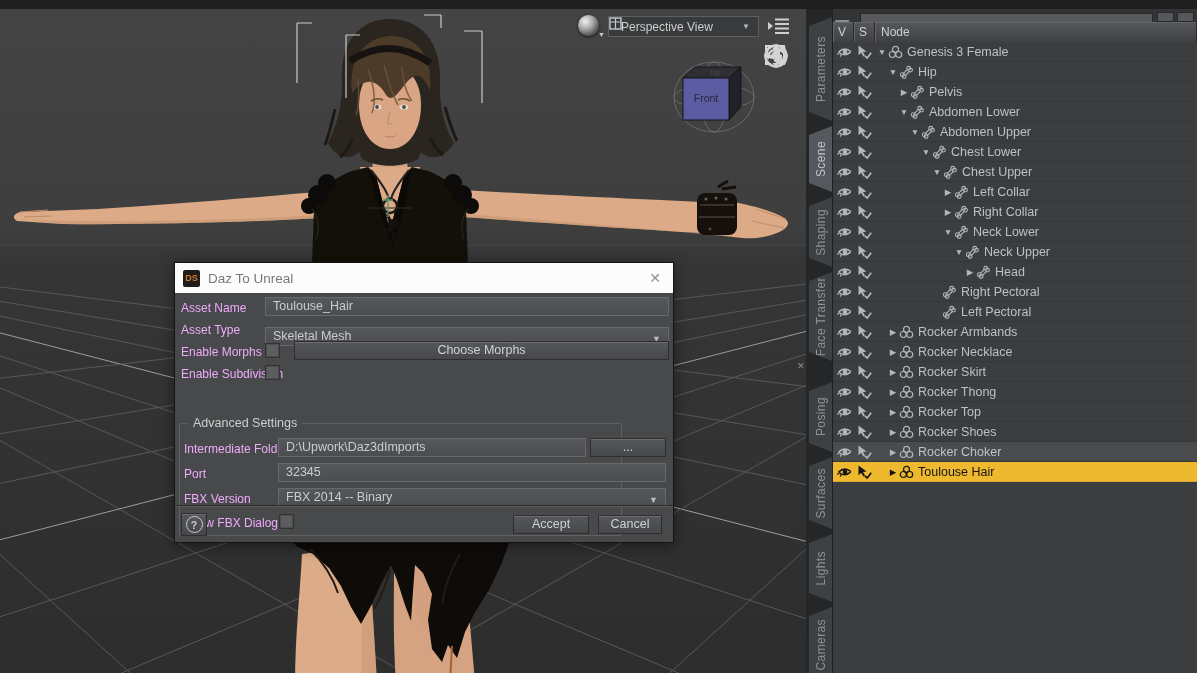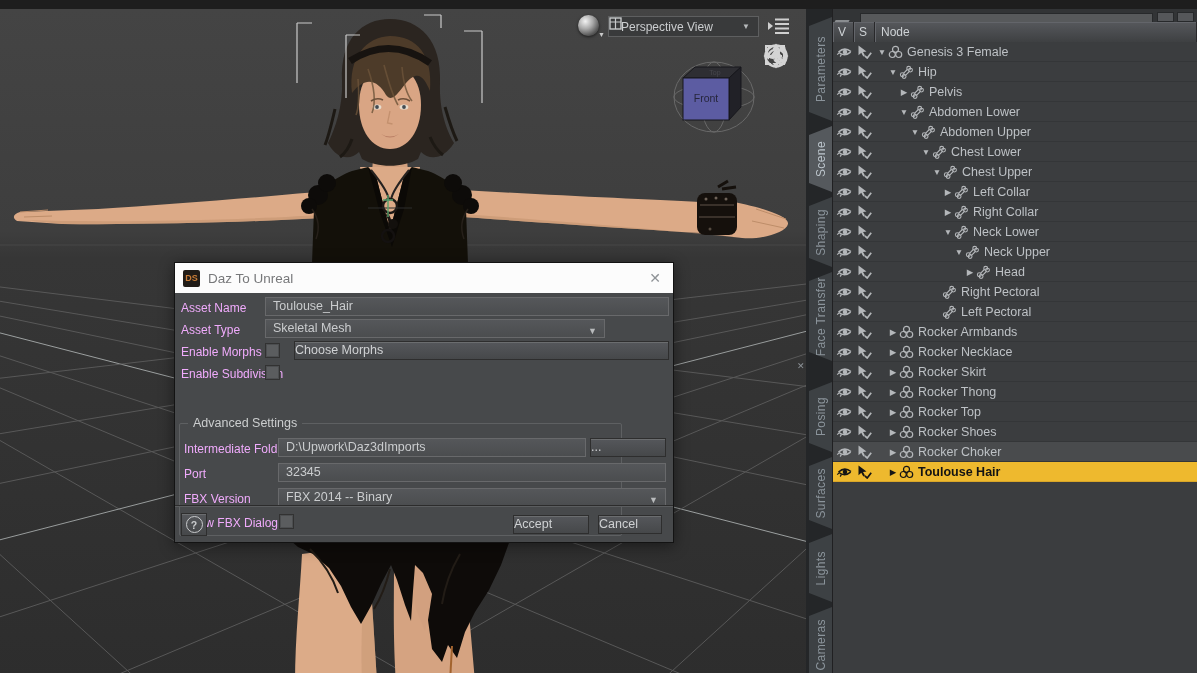--- a/index.html
+++ b/index.html
@@ -58,39 +58,39 @@
   .trow{height:20px;display:flex;align-items:center;background:#3b3d3f;
     border-bottom:1px solid #343638;box-sizing:border-box;}
   .trow.hover{background:#494b4d;}
   .trow.selected{background:#eeb92e;border-bottom-color:#d9a628;}
   .cell-eye{width:20px;padding-left:3px;display:flex;align-items:center;}
   .cell-ptr{width:20px;display:flex;align-items:center;}
   .arrow{width:12px;font-size:8.5px;color:#b4b7ba;text-align:center;flex:none;}
   .trow.selected .arrow{color:#151515;}
   .node-icon{width:17px;display:flex;align-items:center;flex:none;}
   .tlabel{font-size:12.5px;color:#bdc1c5;padding-left:2px;white-space:nowrap;}
-  .trow.selected .tlabel{color:#131313;font-weight:700;}
+  .trow.selected .tlabel{color:#131313;font-weight:400;}
 
   
   .dialog{position:absolute;left:174px;top:253px;width:498px;height:279px;z-index:10;
     border:1px solid #131313;box-sizing:content-box;box-shadow:0 3px 14px rgba(0,0,0,.45);}
   .dlg-title{position:absolute;left:0;top:0;right:0;height:30px;background:#fcfcfc;
     display:flex;align-items:center;}
   .dlg-appicon{width:17px;height:17px;margin-left:8px;background:#211c17;border-radius:2px;
     color:#c87c36;font-size:9px;font-weight:700;display:flex;align-items:center;justify-content:center;}
   .dlg-title-text{margin-left:8px;font-size:13.5px;color:#77787a;}
   .dlg-close{margin-left:auto;margin-right:12px;color:#8e9296;font-size:14px;cursor:default;}
   .dlg-body{position:absolute;left:0;top:30px;right:0;bottom:0;background:#47494b;}
   .fld-label{position:absolute;left:6px;color:#f0abfc;font-size:12px;line-height:19px;white-space:nowrap;}
   .inp{position:absolute;height:19px;box-sizing:border-box;background:linear-gradient(#55575a,#4b4d4f);
     border:1px solid #68696b;color:#caccce;font-size:12.5px;line-height:17px;padding:0 7px;white-space:nowrap;overflow:hidden;}
   .combo .caret{position:absolute;right:7px;top:3px;font-size:9px;color:#b8babc;}
   .btn{position:absolute;height:19px;box-sizing:border-box;background:linear-gradient(#55575b,#46484a);
     border:1px solid #2e2e2e;box-shadow:inset 0 1px 0 #6b6d6f;color:#cfd1d3;font-size:12.5px;
-    line-height:17px;}
+    line-height:17px;text-align:center;}
   .chk{position:absolute;width:15px;height:15px;box-sizing:border-box;background:#5b5d5f;
     border:1px solid #323232;box-shadow:inset 0 0 0 1px #4c4e50;}
   .grp{position:absolute;left:4px;top:130px;width:443px;height:113px;box-sizing:border-box;
     border:1px solid #5e6062;border-radius:2px;}
   .grp-legend{position:absolute;top:-8px;left:8px;background:#47494b;padding:0 5px;
     color:#cccecf;font-size:12.5px;}
   .dlg-footer{position:absolute;left:0;right:0;bottom:0;height:36px;border-top:1px solid #2c2c2c;
     box-shadow:inset 0 1px 0 #5b5d5f;}
   .help-btn{position:absolute;left:6px;top:7px;width:26px;height:23px;box-sizing:border-box;
     background:linear-gradient(#55575b,#46484a);border:1px solid #2e2e2e;box-shadow:inset 0 1px 0 #6b6d6f;
@@ -974,21 +974,21 @@
     <div class="dlg-title">
       <span class="dlg-appicon">DS</span>
       <span class="dlg-title-text">Daz To Unreal</span>
       <span class="dlg-close">✕</span>
     </div>
     <div class="dlg-body">
       <div class="fld-label" style="top:6px">Asset Name</div>
       <div class="inp" style="left:90px;top:4px;width:404px">Toulouse_Hair</div>
 
       <div class="fld-label" style="top:28px">Asset Type</div>
-      <div class="inp combo" style="left:90px;top:26px;width:340px">
+      <div class="inp combo" style="left:90px;top:34px;width:404px">
         <span>Skeletal Mesh</span>
         <span class="caret">▼</span>
       </div>
 
       <div class="fld-label" style="top:50px">Enable Morphs</div>
       <div class="chk" style="left:90px;top:50px"></div>
       <div class="btn" style="left:119px;top:48px;width:375px">Choose Morphs</div>
 
       <div class="fld-label" style="top:72px">Enable Subdivision</div>
       <div class="chk" style="left:90px;top:72px"></div>

